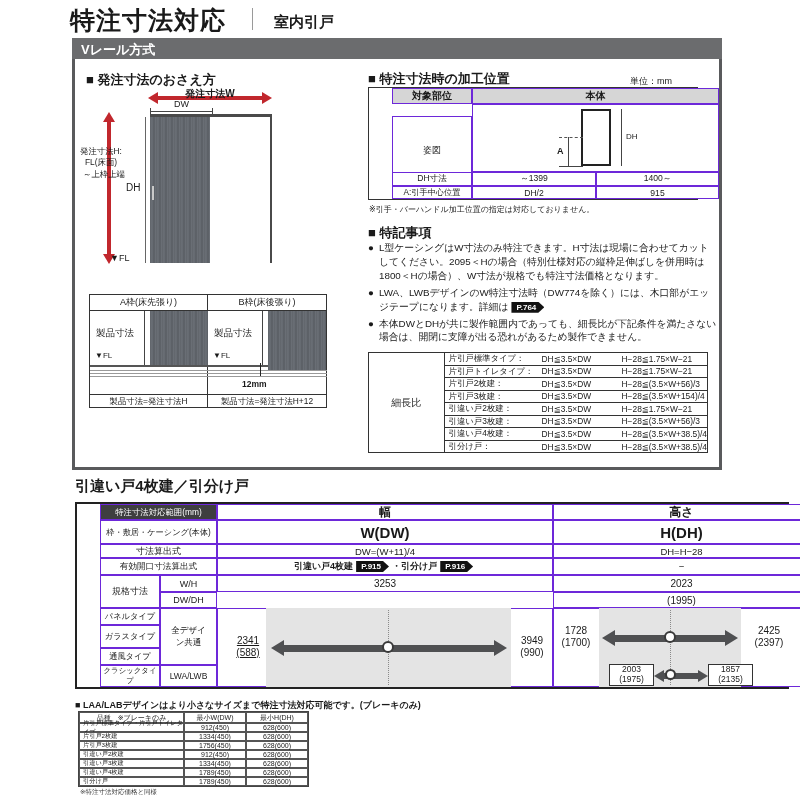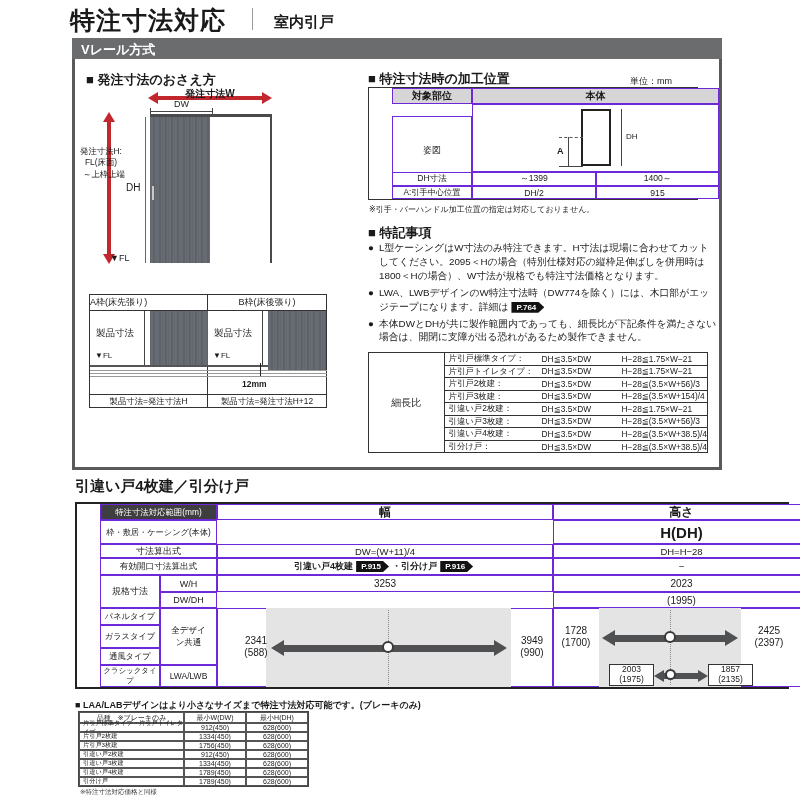--- a/index.html
+++ b/index.html
@@ -103,21 +103,21 @@
     <div>発注寸法H:</div>
     <div style="padding-left:5px;">FL(床面)</div>
     <div style="padding-left:3px;">～上枠上端</div>
   </div>
   <div class="abs" style="left:126px;top:182px;font-size:10px;">DH</div>
   <div class="abs" style="left:110px;top:253px;font-size:9px;">▼FL</div>
 
   <div class="abs" style="left:89px;top:294px;width:238px;height:114px;border:1px solid #333;box-sizing:border-box;display:flex;">
 
     <div style="width:119px;position:relative;border-right:1px solid #333;box-sizing:border-box;">
-      <div style="height:15px;border-bottom:1px solid #333;font-size:9px;line-height:15px;">A枠(床先張り)</div>
+      <div style="height:15px;border-bottom:1px solid #333;font-size:9px;text-align:center;line-height:15px;">A枠(床先張り)</div>
       <div style="position:relative;height:83px;">
         <div class="abs door" style="left:60px;top:0;width:58px;height:54px;"></div>
         <div class="abs line" style="left:54px;top:0;width:1px;height:54px;"></div>
         <div class="abs" style="left:6px;top:16px;font-size:9.5px;">製品寸法</div>
         <div class="abs" style="left:5px;top:40px;font-size:8px;">▼FL</div>
         <div class="abs" style="left:0;top:54px;width:119px;height:2px;background:#555;"></div>
         <div class="abs" style="left:0;top:59px;width:119px;height:1px;background:#999;"></div>
         <div class="abs" style="left:0;top:62px;width:119px;height:1px;background:#999;"></div>
         <div class="abs" style="left:0;top:65px;width:119px;height:1px;background:#999;"></div>
       </div>
@@ -233,20 +233,21 @@
 
   <div class="abs h-sec2" style="left:75px;top:477px;">引違い戸4枚建／引分け戸</div>
 
   <div class="abs" style="left:75px;top:502px;width:710px;height:183px;border:2px solid #222;box-sizing:content-box;">
 
     <div class="cell dark" style="left:0;top:0;width:117px;height:16px;font-size:8.4px;">特注寸法対応範囲(mm)</div>
     <div class="cell" style="left:117px;top:0;width:336px;height:16px;font-size:12px;font-weight:bold;">幅</div>
     <div class="cell" style="left:453px;top:0;width:257px;height:16px;font-size:12px;font-weight:bold;">高さ</div>
 
     <div class="cell" style="left:0;top:16px;width:117px;height:24px;font-size:8.2px;">枠・敷居・ケーシング(本体)</div>
+    <div class="cell" style="left:117px;top:16px;width:336px;height:24px;font-size:15px;font-weight:bold;">W(DW)</div>
     <div class="cell" style="left:453px;top:16px;width:257px;height:24px;font-size:15px;font-weight:bold;">H(DH)</div>
 
     <div class="cell" style="left:0;top:40px;width:117px;height:14px;font-size:9px;">寸法算出式</div>
     <div class="cell" style="left:117px;top:40px;width:336px;height:14px;font-size:9.5px;">DW=(W+11)/4</div>
     <div class="cell" style="left:453px;top:40px;width:257px;height:14px;font-size:9.5px;">DH=H−28</div>
 
     <div class="cell" style="left:0;top:54px;width:117px;height:17px;font-size:8.6px;">有効開口寸法算出式</div>
     <div class="cell" style="left:117px;top:54px;width:336px;height:17px;font-size:9px;">
       <span style="font-weight:bold;">引違い戸4枚建</span>
         <span class="pbadge">P.915</span>
@@ -272,21 +273,21 @@
     <div class="cell" style="left:117px;top:104px;width:336px;height:79px;">
       <div style="position:relative;width:336px;height:79px;">
         <div class="abs band" style="left:48px;top:0;width:245px;height:79px;"></div>
         <div class="abs dotline" style="left:170px;top:2px;height:75px;"></div>
         <div class="abs harrow thick" style="--c:#4f5052;left:53px;top:32px;width:236px;">
             <span class="tl"></span>
             <span class="bar"></span>
             <span class="tr"></span>
           </div>
         <div class="abs knob" style="left:164px;top:33px;"></div>
-        <div class="abs rlabel" style="left:16px;top:27px;width:44px;">
+        <div class="abs rlabel" style="left:8px;top:27px;width:44px;text-decoration:underline;">
           <div>2341</div>
           <div>(588)</div>
         </div>
         <div class="abs rlabel" style="left:294px;top:27px;width:40px;">
           <div>3949</div>
           <div>(990)</div>
         </div>
       </div>
     </div>
 

